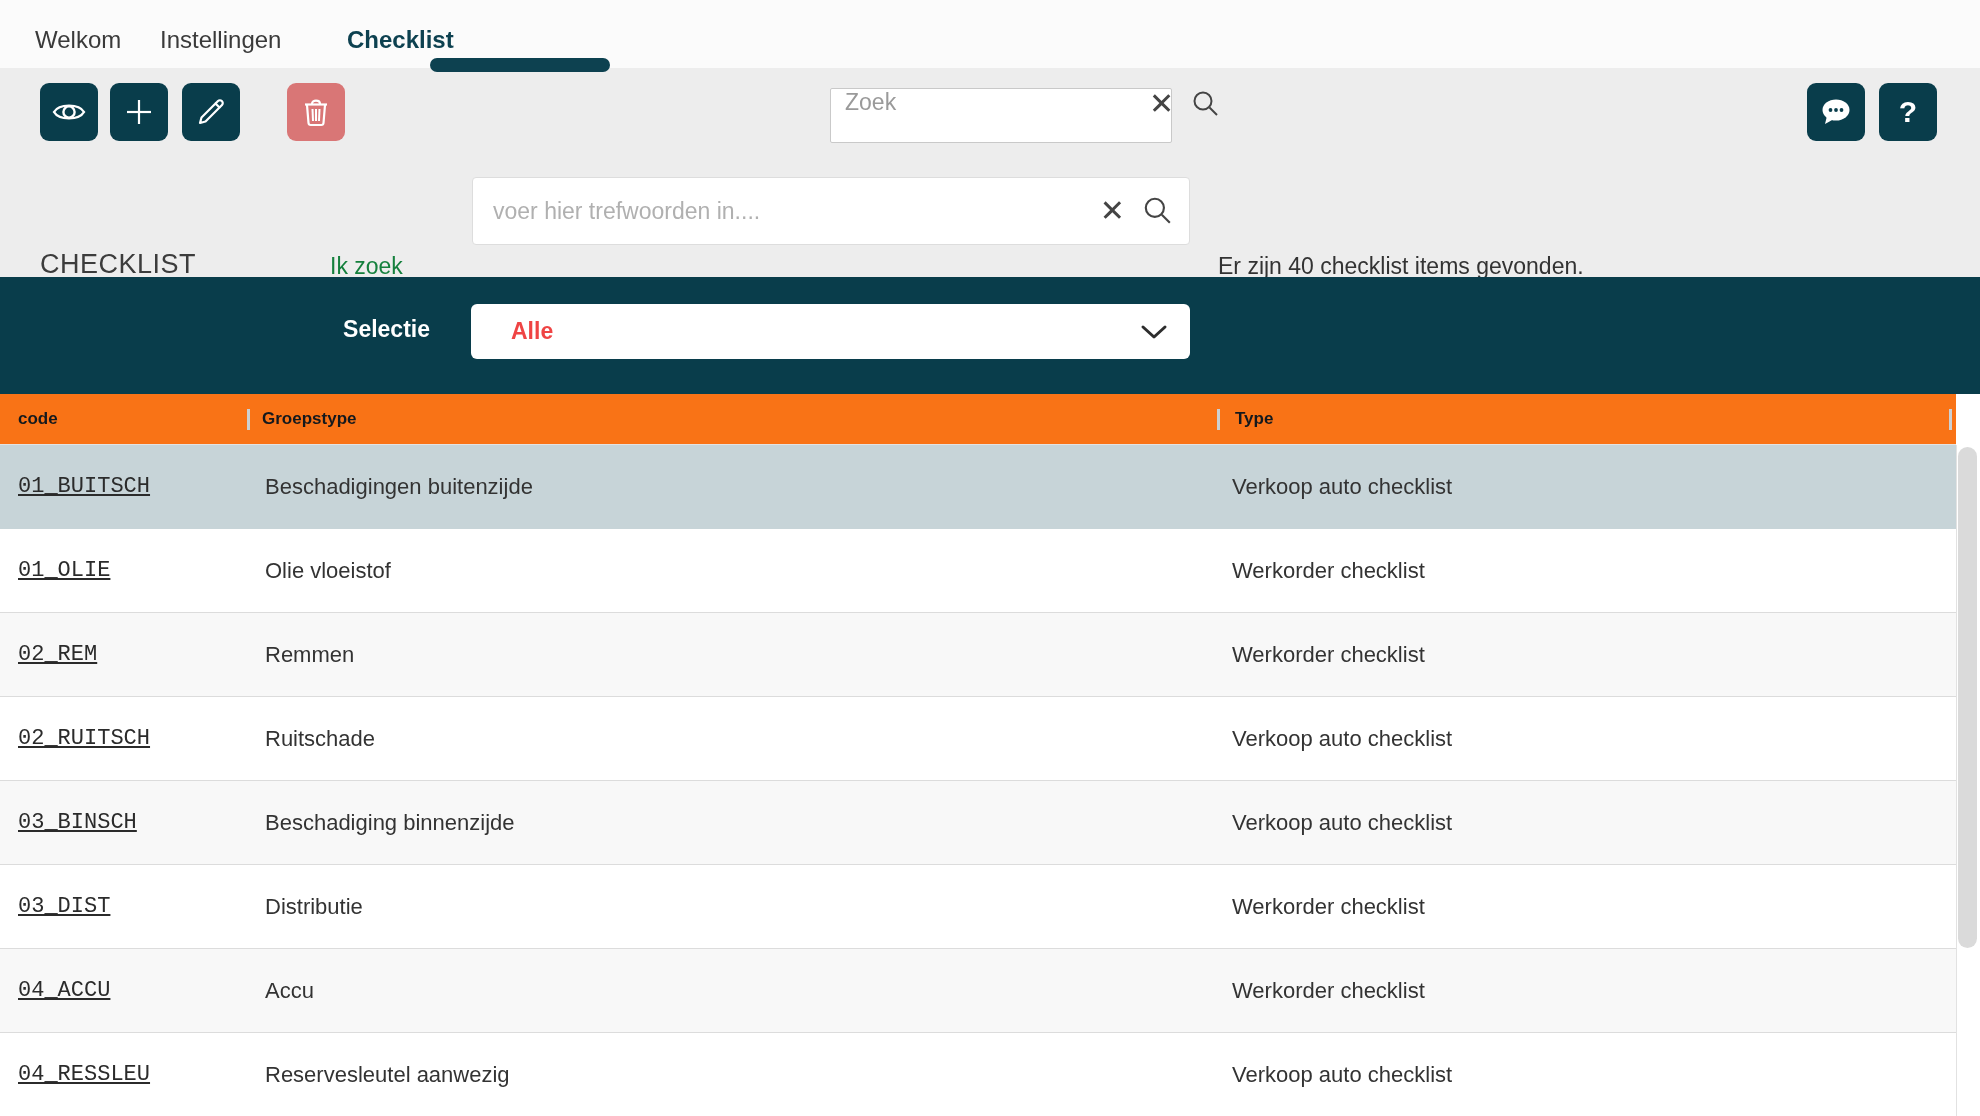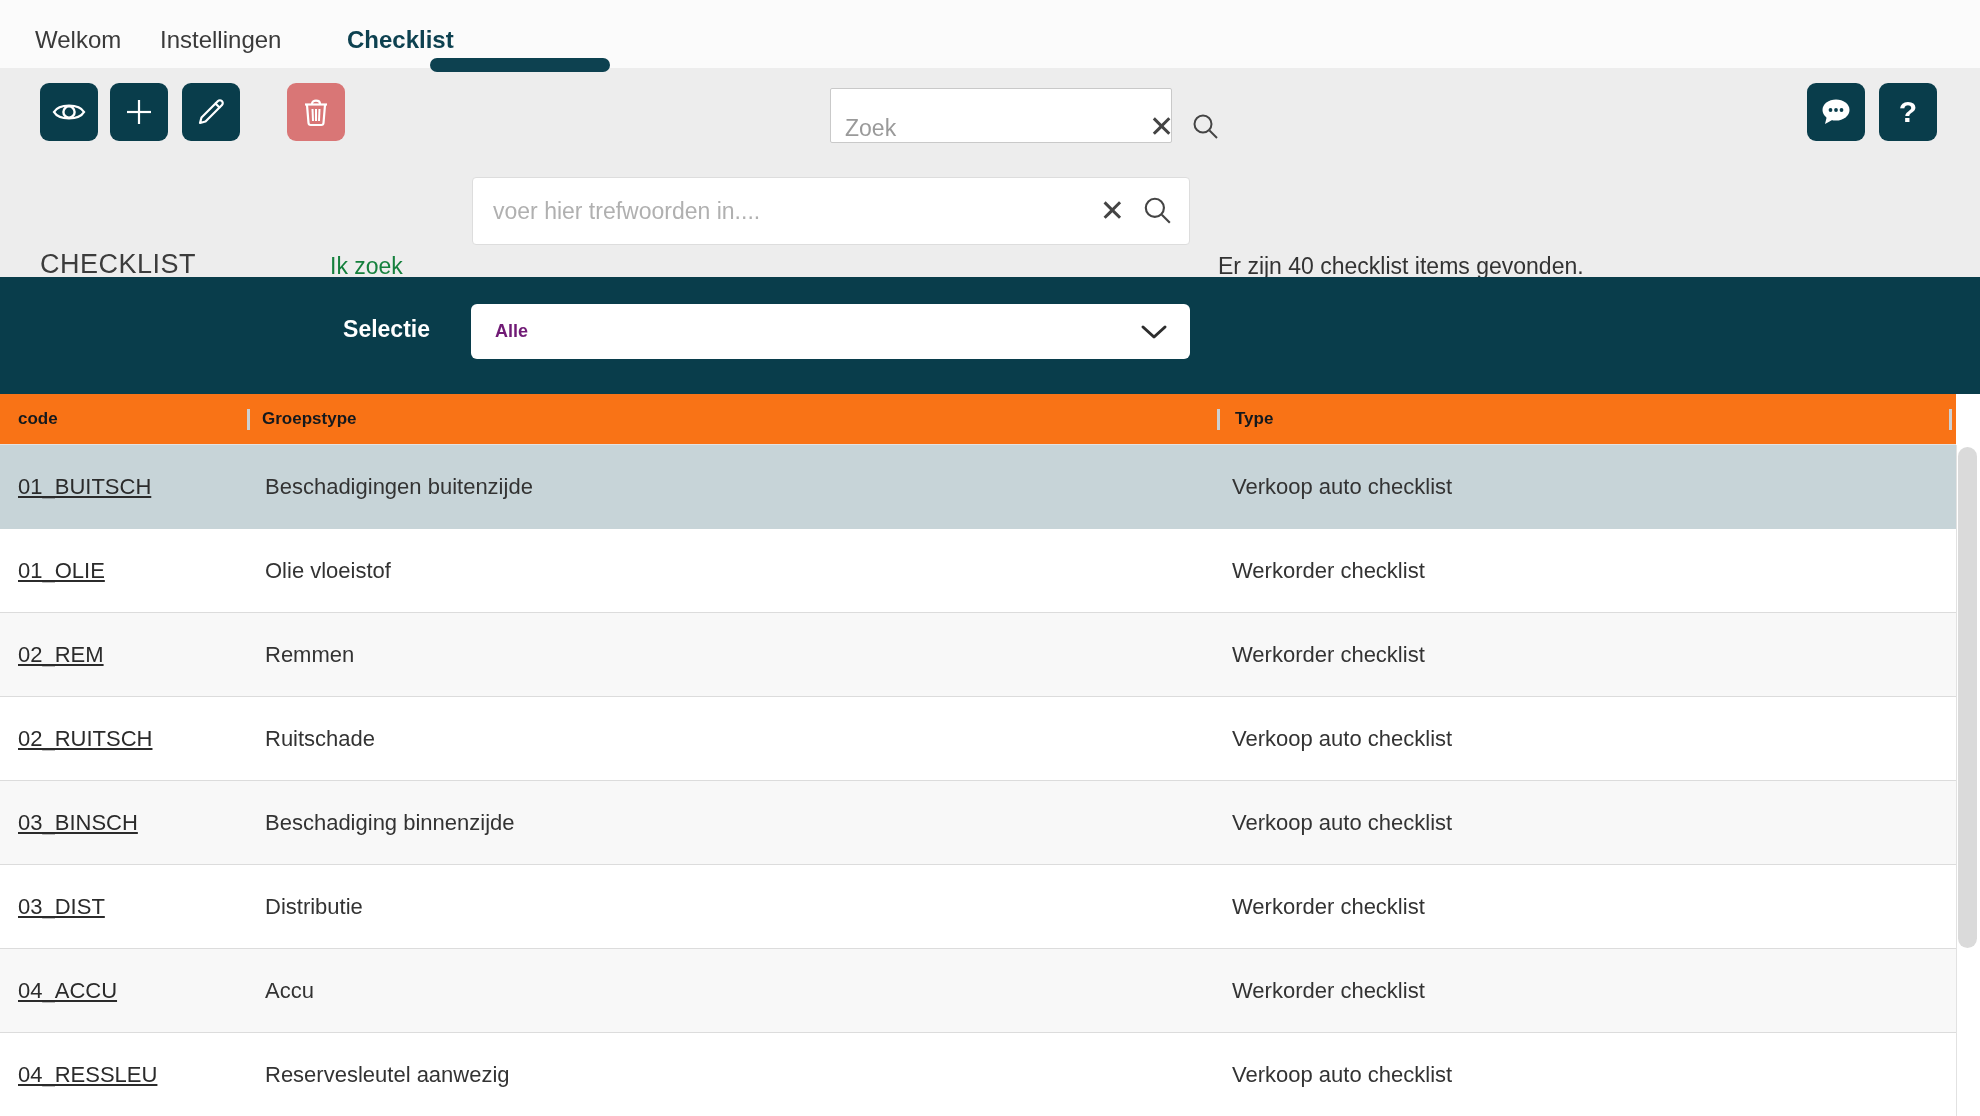--- a/index.html
+++ b/index.html
@@ -26,21 +26,21 @@
   .btn-eye    { left:40px;  top:15px; }
   .btn-add    { left:110px; top:15px; }
   .btn-edit   { left:182px; top:15px; }
   .btn-delete { left:287px; top:15px; }
   .btn-chat   { left:1807px; top:15px; }
   .btn-help   { left:1879px; top:15px; }
   .helpmark { color:#fff; font-size:30px; font-weight:700; line-height:1; }
 
   .searchbox1 { position:absolute; left:830px; top:20px; width:342px; height:55px;
                 background:#fff; border:1px solid #c9c9c9; border-radius:2px;
-                display:flex; align-items:flex-end; }
+                display:flex; align-items:flex-start; }
   .searchbox1 input { flex:1; border:none; outline:none; background:transparent;
                       font-size:23px; color:#333; padding:0 0 0 14px;
                       font-family:"Liberation Sans", sans-serif; }
   .searchbox1 input::placeholder { color:#9a9a9a; }
 
   .ibtn { background:none; border:none; cursor:pointer; display:flex;
           align-items:center; justify-content:center; padding:0 8px; }
   .xglyph { font-size:30px; color:#444; line-height:1; font-weight:400; }
 
   .panel-title { position:absolute; left:40px; top:176px; font-size:27px; color:#3c3c3c;
@@ -54,42 +54,42 @@
                       font-family:"Liberation Sans", sans-serif; }
   .searchbox2 input::placeholder { color:#b0b0b0; }
   .results { position:absolute; left:1218px; top:182px; font-size:23px; color:#333; line-height:32px; }
 
   
   .tealband { position:absolute; left:0; top:277px; width:1980px; height:117px; background:#093d4b;font-weight:bold; }
   .sel-label { position:absolute; right:1550px; top:36px; font-size:23px; color:#fff; line-height:32px; }
   .selectbox { position:absolute; left:471px; top:27px; width:719px; height:55px;
                background:#fff; border-radius:6px; display:flex; align-items:center;
                cursor:pointer; }
-  .selectbox .selval { font-size:18px; color:#701a75; padding-left:24px; flex:1; }
+  .selectbox .selval { font-size:23px; color:#ef4444; padding-left:40px; flex:1; }
   .selectbox .chev { padding-right:22px; display:flex; align-items:center; }
 
   
   .table { position:absolute; left:0; top:394px; width:1956px; }
   .thead { position:relative; height:51px; background:#f97316; border-bottom:1px solid #e3e3e3;
            display:grid; grid-template-columns:249px 970px 1fr; align-items:center; }
   .thead .h { font-size:17px; font-weight:700; color:#15191d; }
   .thead .h1 { padding-left:18px; }
   .thead .h2 { padding-left:16px; }
   .thead .h3 { padding-left:13px; }
   .htick { position:absolute; top:15px; width:3px; height:21px; background:#ccd0d3; }
   .htick.k1 { left:247px; }
   .htick.k2 { left:1217px; }
   .htick.k3 { left:1949px; }
 
   .trow { position:relative; height:84px; background:#fff; border-bottom:1px solid #dcdcdc;
           display:grid; grid-template-columns:249px 970px 1fr; align-items:center;
           cursor:pointer; }
   .trow.alt { background:#f8f8f8; }
   .trow.sel { background:#c7d4d8; border-bottom:1px solid #c7d4d8; }
-  .trow .c1 { padding-left:18px; }
+  .trow .c1 { padding-left:18px;font-family:Liberation Mono, monospace; }
   .trow .c2 { padding-left:16px; font-size:22px; color:#333; }
   .trow .c3 { padding-left:13px; font-size:22px; color:#333; }
   .codelink { font-size:22px; color:#2b2b2b; text-decoration:underline; cursor:pointer; }
 
   
   .vscroll-track { position:absolute; left:1956px; top:445px; width:24px; height:671px;
                    background:#fff; border-left:1px solid #e2e2e2; }
   .vscroll-thumb { position:absolute; left:1958px; top:447px; width:19px; height:501px;
                    background:#dadada; border-radius:10px; cursor:grab; }
 </style>

